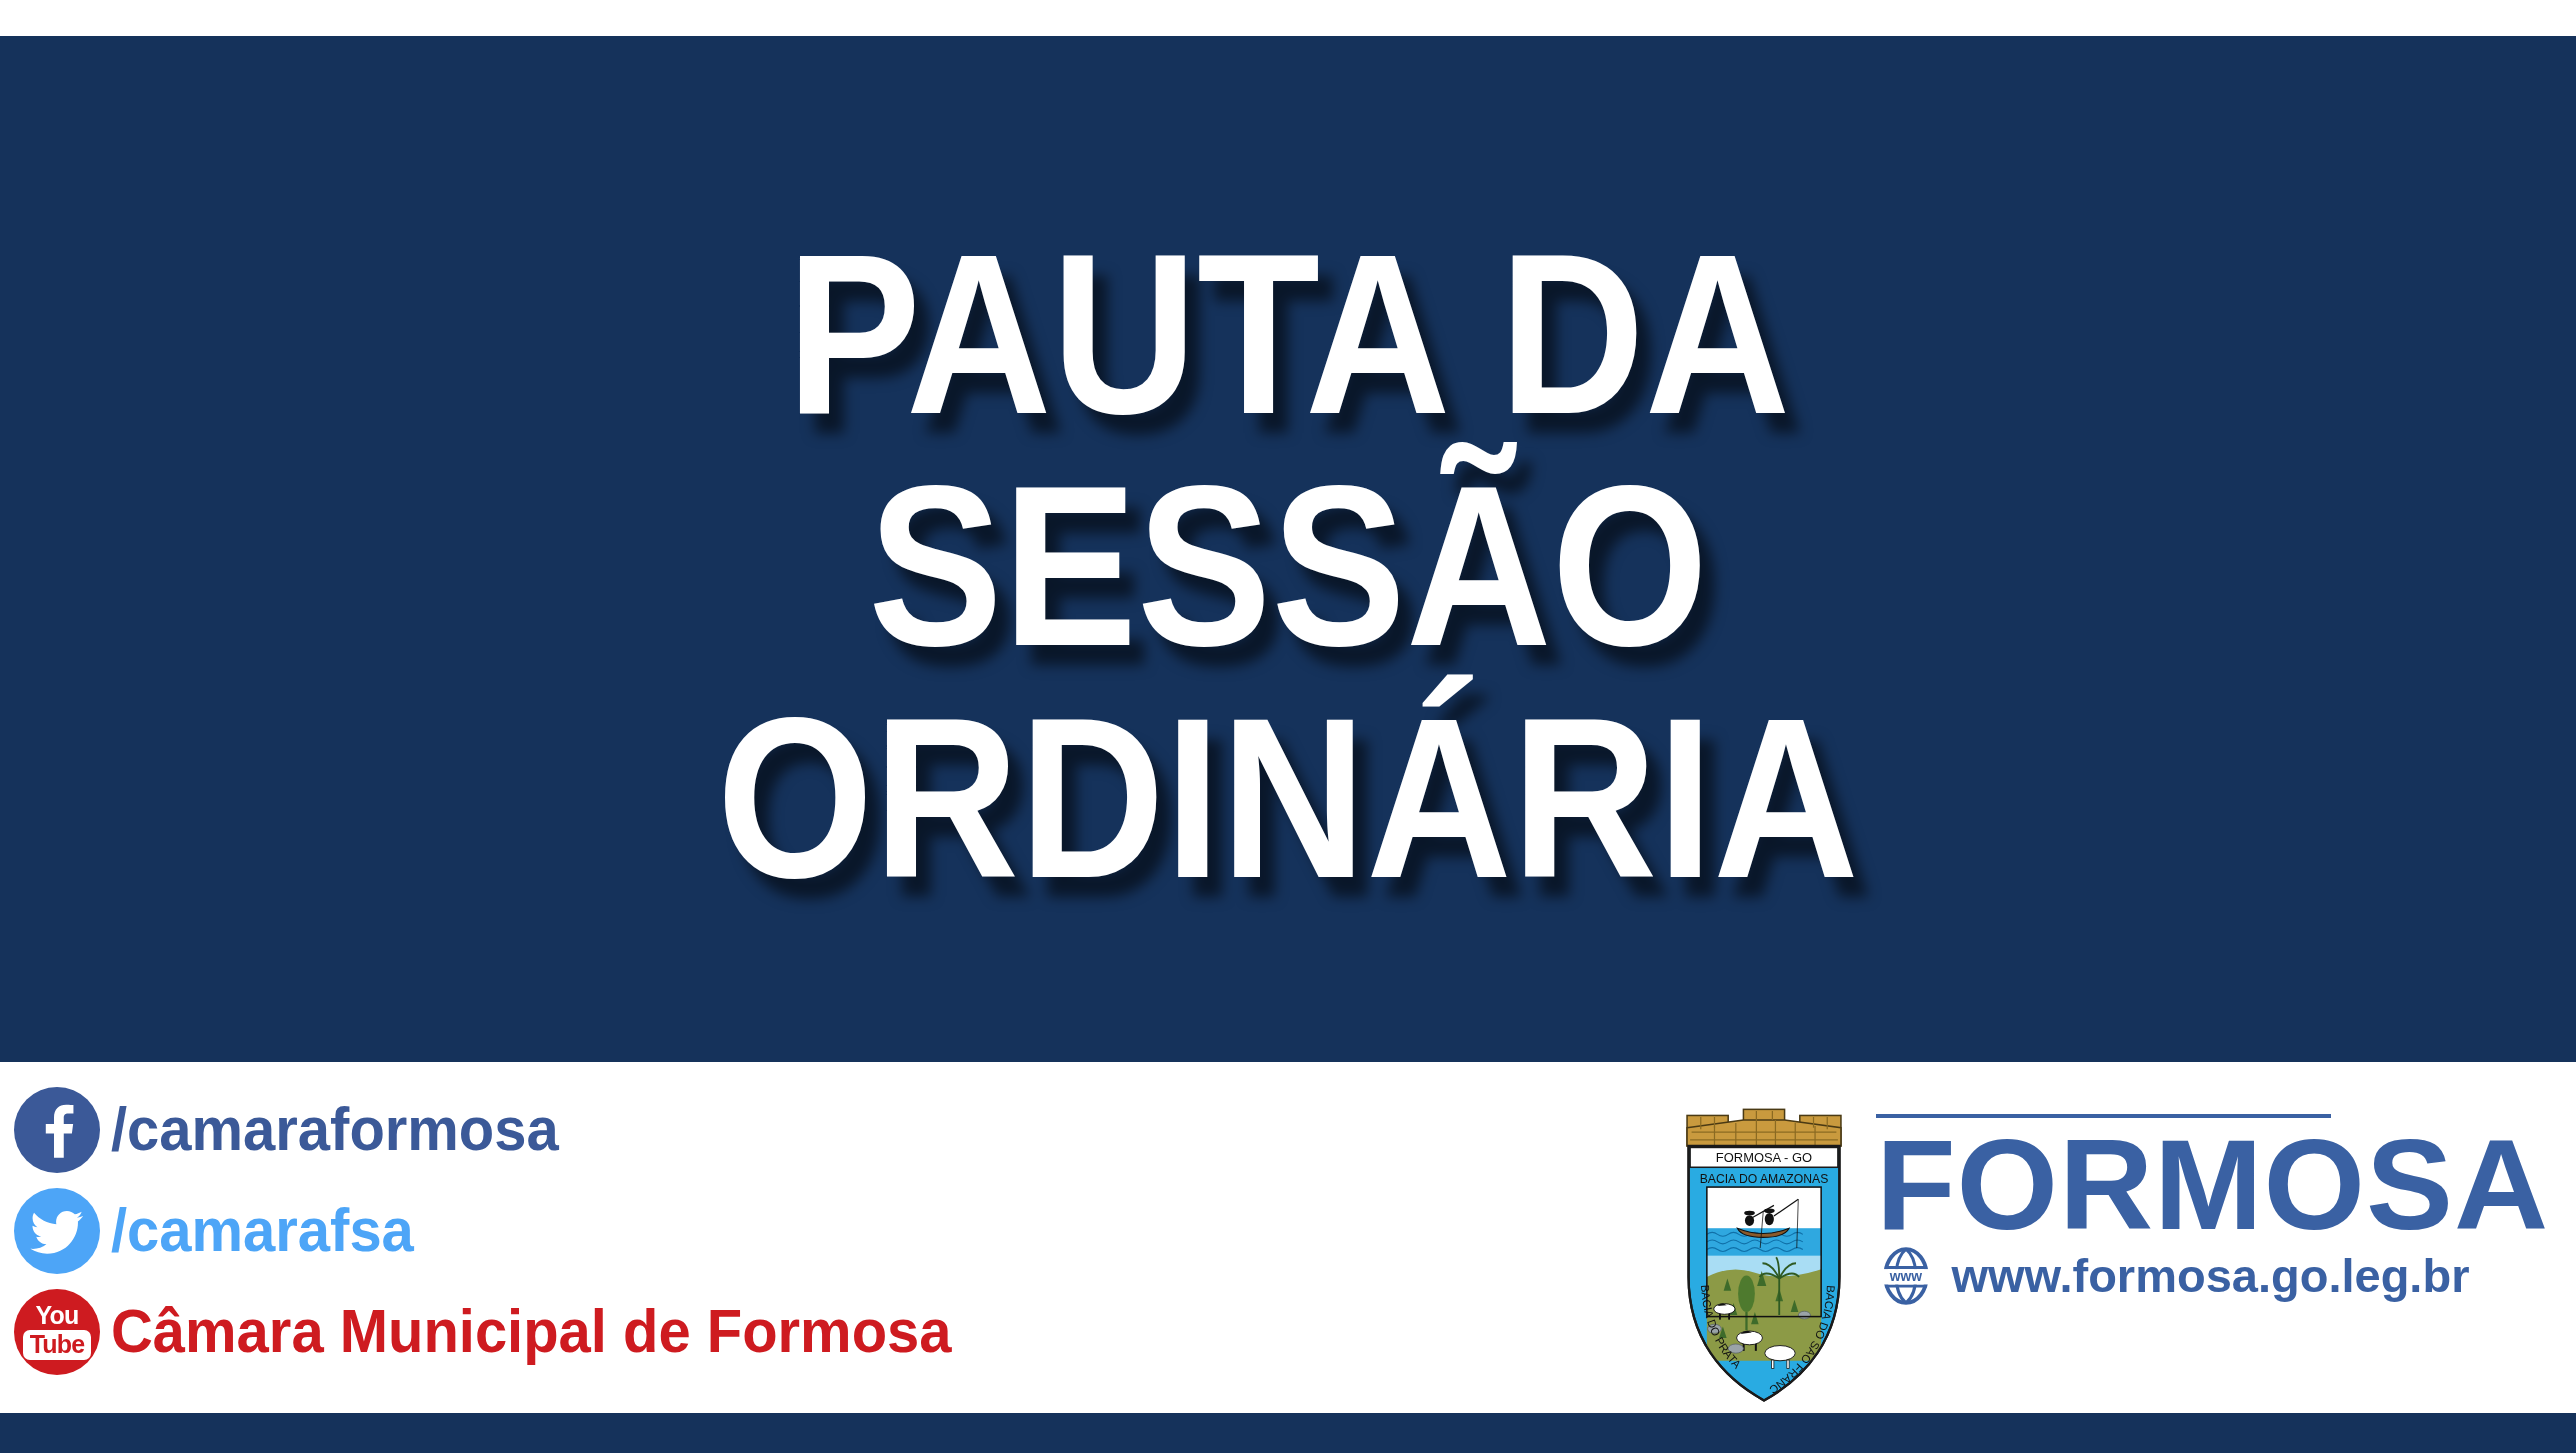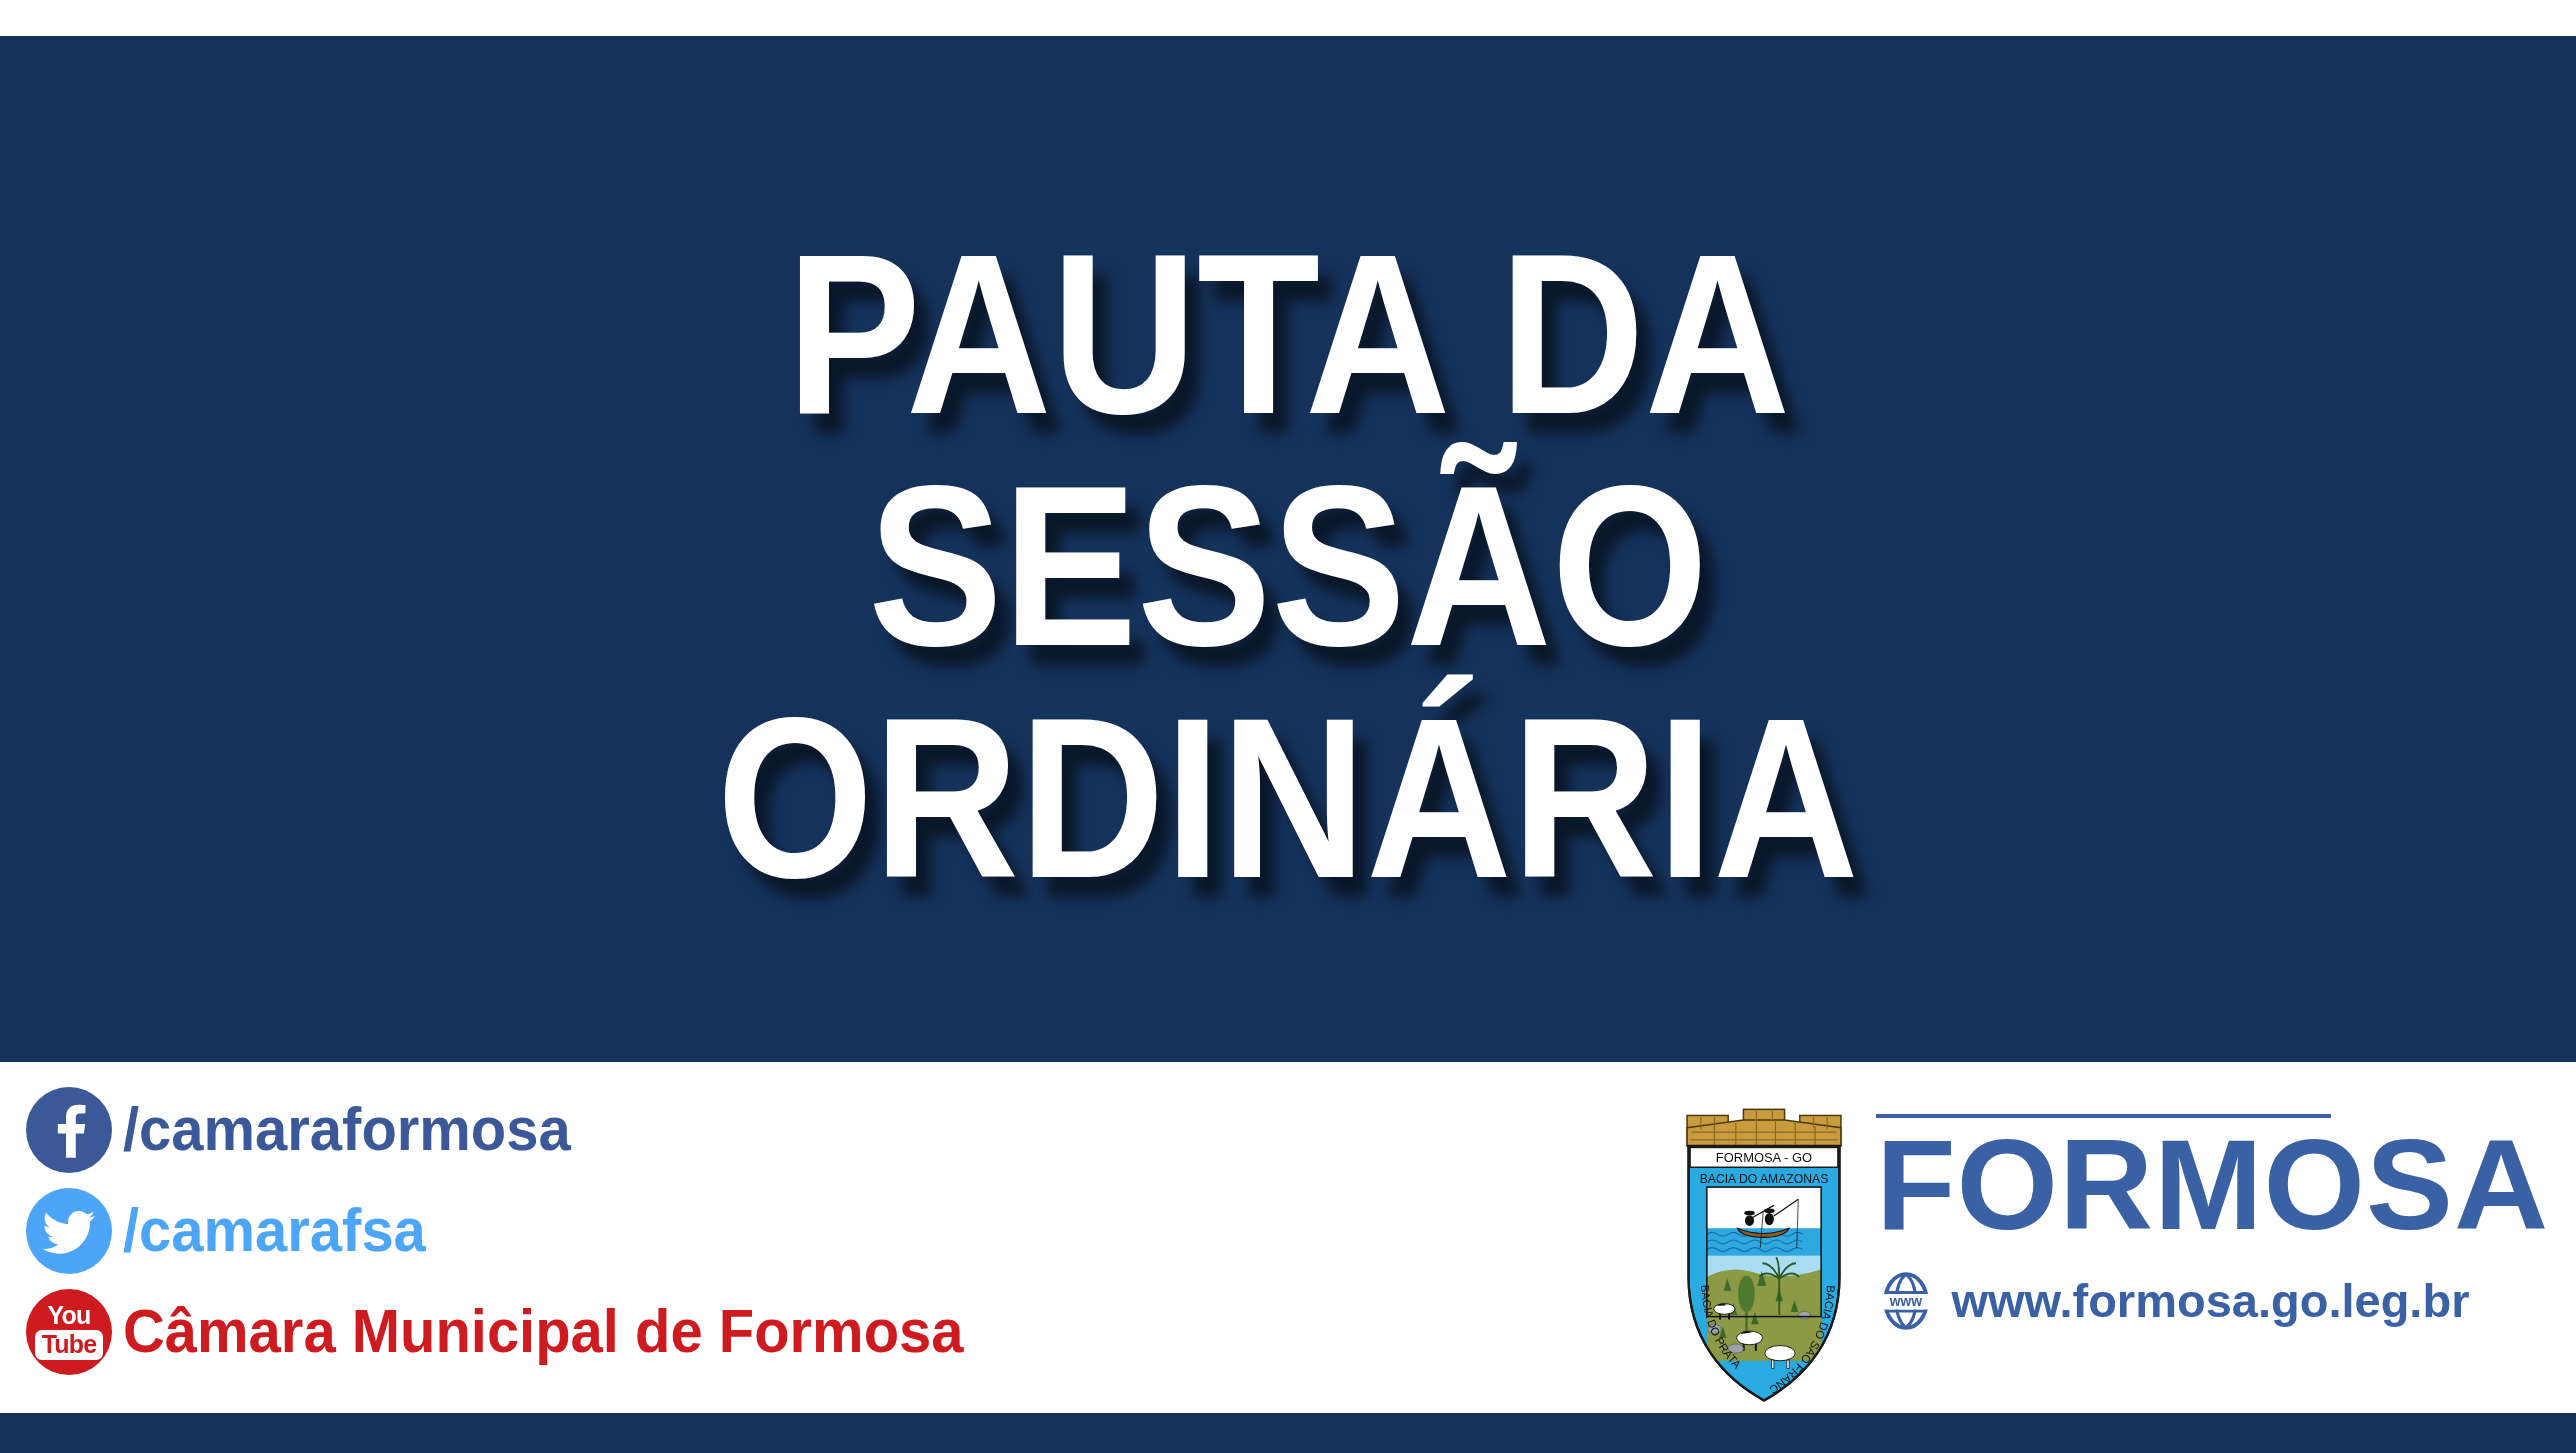--- a/index.html
+++ b/index.html
@@ -62,21 +62,21 @@
     left: 0;
     top: 1413px;
     width: 2576px;
     height: 40px;
     background: #15325B;
   }
 
   
   #social-list {
     position: absolute;
-    left: 26px;
+    left: 14px;
     top: 17px;
     text-align: right;
   }
   .social-row {
     display: flex;
     align-items: center;
     height: 101px;
   }
   .social-badge {
     width: 86px;
@@ -172,21 +172,21 @@
     font-size: 128px;
     line-height: 0.92;
     letter-spacing: 0.8px;
     white-space: nowrap;
     transform: scaleX(1.02);
     transform-origin: left center;
   }
   #brand-site {
     display: flex;
     align-items: center;
-    margin-top: 27px;
+    margin-top: 2px;
   }
   #www-icon { width: 60px; height: 60px; flex: 0 0 60px; margin-right: 15.3px; }
   #brand-url {
     color: #3A61A3;
     font-family: "Liberation Sans Narrow", "Liberation Sans", sans-serif;
     font-weight: bold;
     font-size: 47px;
     line-height: 1;
     white-space: nowrap;
   }

